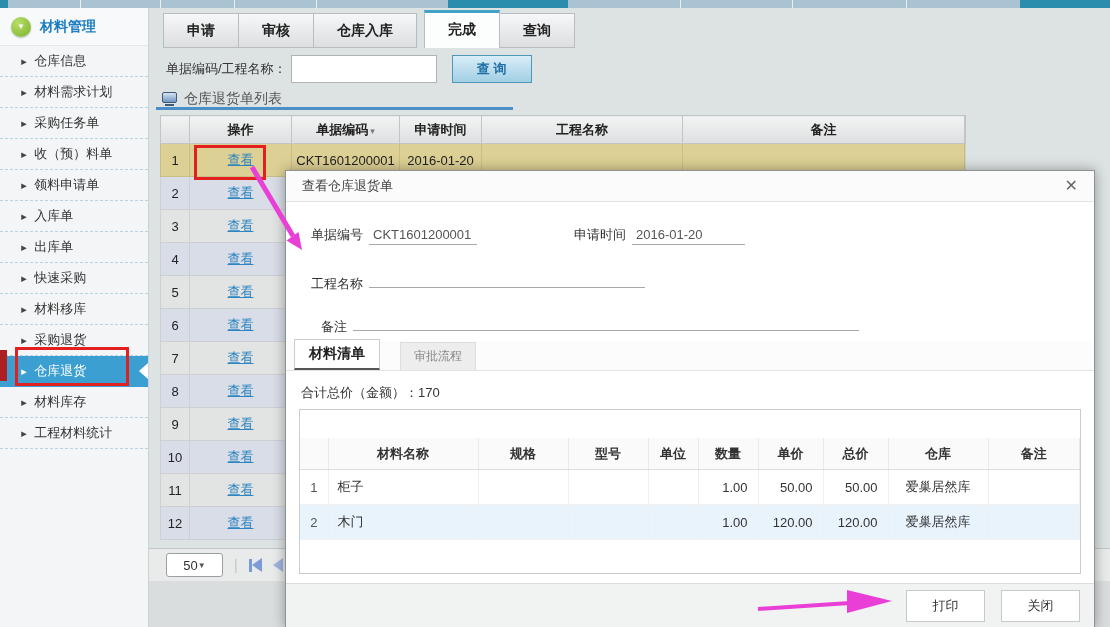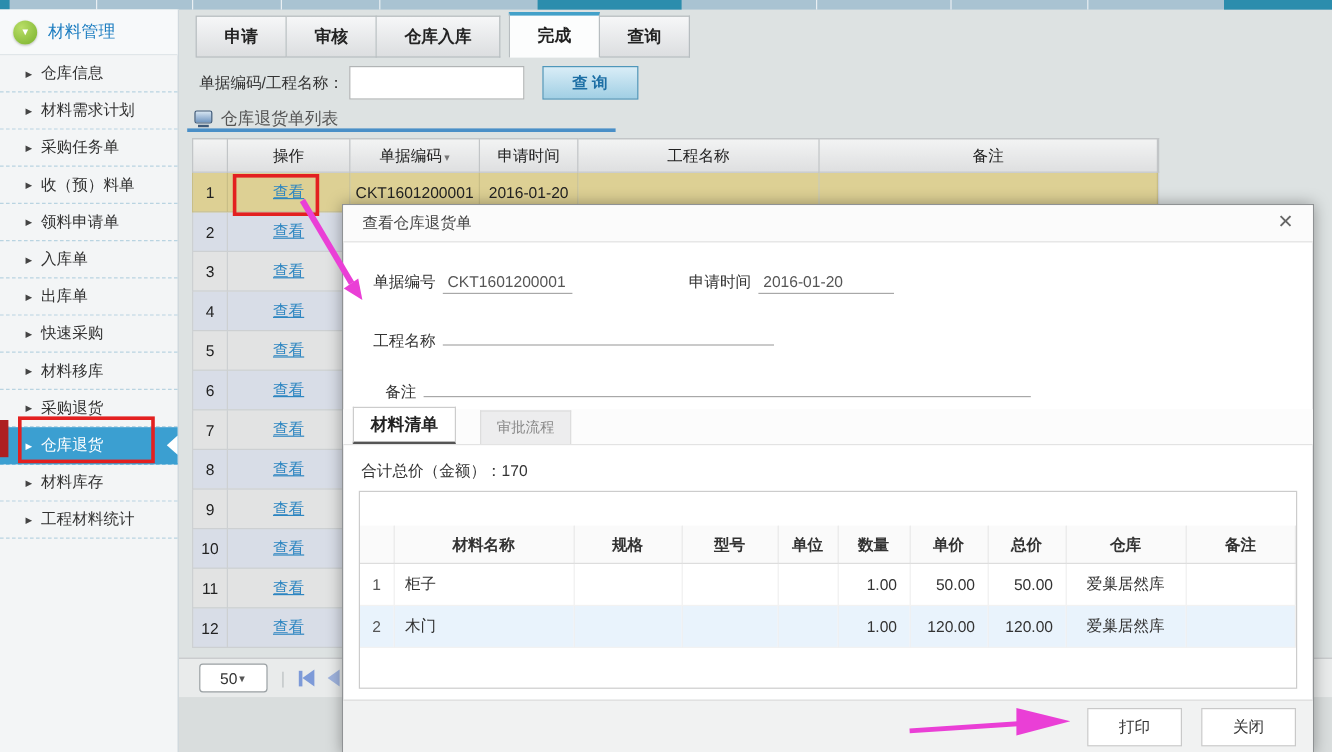--- a/index.html
+++ b/index.html
@@ -12,21 +12,21 @@
   .tsd{position:absolute;top:0;width:1px;height:8px;background:#e9eff3;}
   
   .sidebar{position:absolute;left:0;top:8px;width:148px;bottom:0;background:#f3f5f6;
            border-right:1px solid #c9d2d8;z-index:10;}
   .sb-head{height:37px;display:flex;align-items:center;padding-left:11px;gap:9px;
            background:#f7f9fa;border-bottom:1px solid #e0e6e9;}
   .sb-circle{width:20px;height:20px;border-radius:50%;
              background:radial-gradient(circle at 35% 30%,#b9de67,#79b12c);
              display:flex;align-items:center;justify-content:center;color:#fff;font-size:8px;
              box-shadow:0 1px 2px rgba(0,0,0,.25);}
-  .sb-title{color:#1c7dc0;font-weight:normal;font-size:14px;}
+  .sb-title{color:#1c7dc0;font-weight:bold;font-size:14px;}
   .s-item{height:30px;display:flex;align-items:center;padding-left:21px;gap:7px;
           border-bottom:1px dashed #b9d4e1;font-size:13px;color:#333;cursor:pointer;position:relative;}
   .s-item .caret{font-size:8px;color:#444;transform:scale(.9);}
   .s-item.sel{background:#3b9fd1;color:#fff;border-bottom-color:#3b9fd1;}
   .s-item.sel .caret{color:#fff;}
   .s-item.sel::after{content:"";position:absolute;right:0;top:50%;margin-top:-8px;
           border:8px solid transparent;border-right:9px solid #fff;}
   
   .content{position:absolute;left:149px;top:8px;right:0;bottom:0;z-index:8;}
   .tabs{position:absolute;left:14px;top:2px;display:flex;align-items:flex-end;}
@@ -40,21 +40,21 @@
   .q-btn{margin-left:15px;width:80px;height:28px;background:linear-gradient(#d9edf7,#a1cfe4);
        border:1px solid #4e97bb;color:#1d6fa5;font-weight:bold;font-size:13px;cursor:pointer;}
   .section{position:absolute;top:82px;left:13px;display:flex;align-items:center;gap:7px;font-size:14px;color:#555;}
   .mon{width:13px;height:9px;border:1px solid #3e5a7a;border-radius:2px;
        background:linear-gradient(#d6e5f2,#6f95c0);position:relative;margin-bottom:3px;}
   .mon::after{content:"";position:absolute;left:2px;right:2px;bottom:-4px;height:2px;background:#3e5a7a;}
   .sec-underline{position:absolute;top:99px;left:7px;width:357px;height:3px;background:#4a8fc7;}
   
   .mtable{position:absolute;left:11px;top:107px;right:0;border-collapse:collapse;table-layout:fixed;}
   .mtable th{height:27px;background:linear-gradient(#f2f3f3,#dedfe0);border:1px solid #c2c5c7;
-       font-size:13px;font-weight:normal;color:#222;text-align:center;padding:0;}
+       font-size:13px;font-weight:bold;color:#222;text-align:center;padding:0;}
   .mtable td{height:32px;border:1px solid #cdd0d2;font-size:13px;color:#222;text-align:center;
        padding:0;overflow:hidden;white-space:nowrap;}
   .mtable .rsel td{background:#ddd094;border-color:#c9be86;}
   .mtable .rsel td.extra{background:#e0e1e1;border-color:#cdd0d2;}
   .mtable .rblue td{background:#d8dde7;}
   .mtable .rgray td{background:#e2e3e3;}
   .view-link{color:#2e86c1;text-decoration:underline;cursor:pointer;}
   .sort-caret{font-size:9px;color:#777;margin-left:2px;}
   
   .pagebar{position:absolute;left:0;right:0;top:540px;height:32px;background:#e9ebeb;

